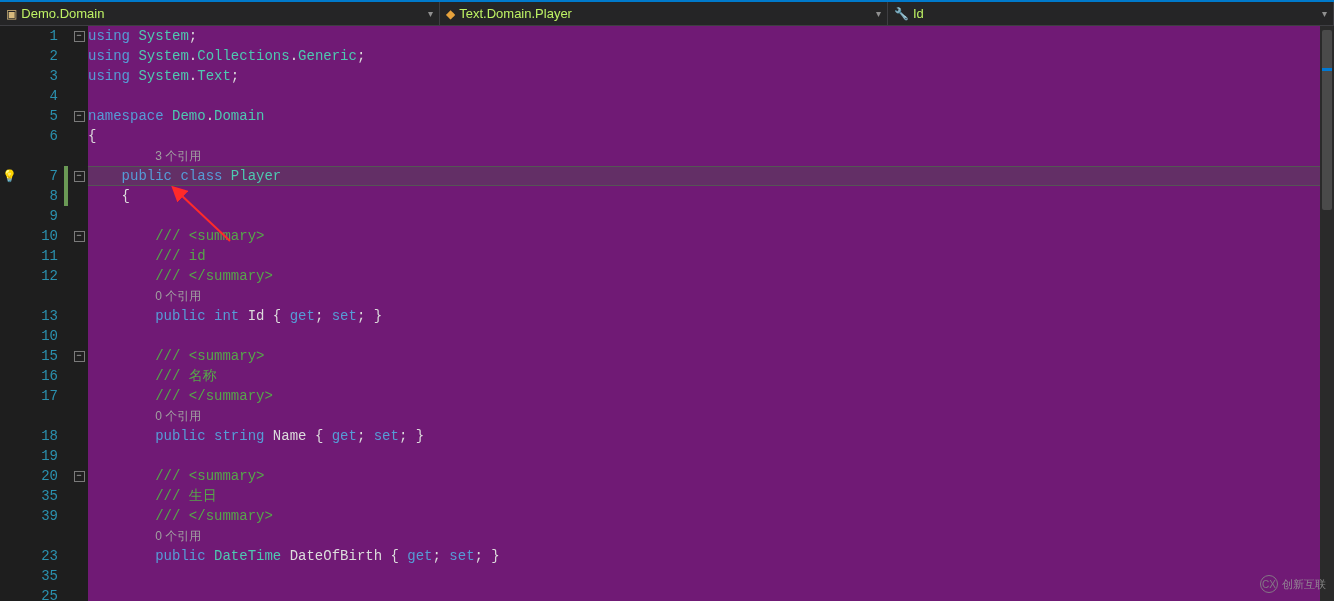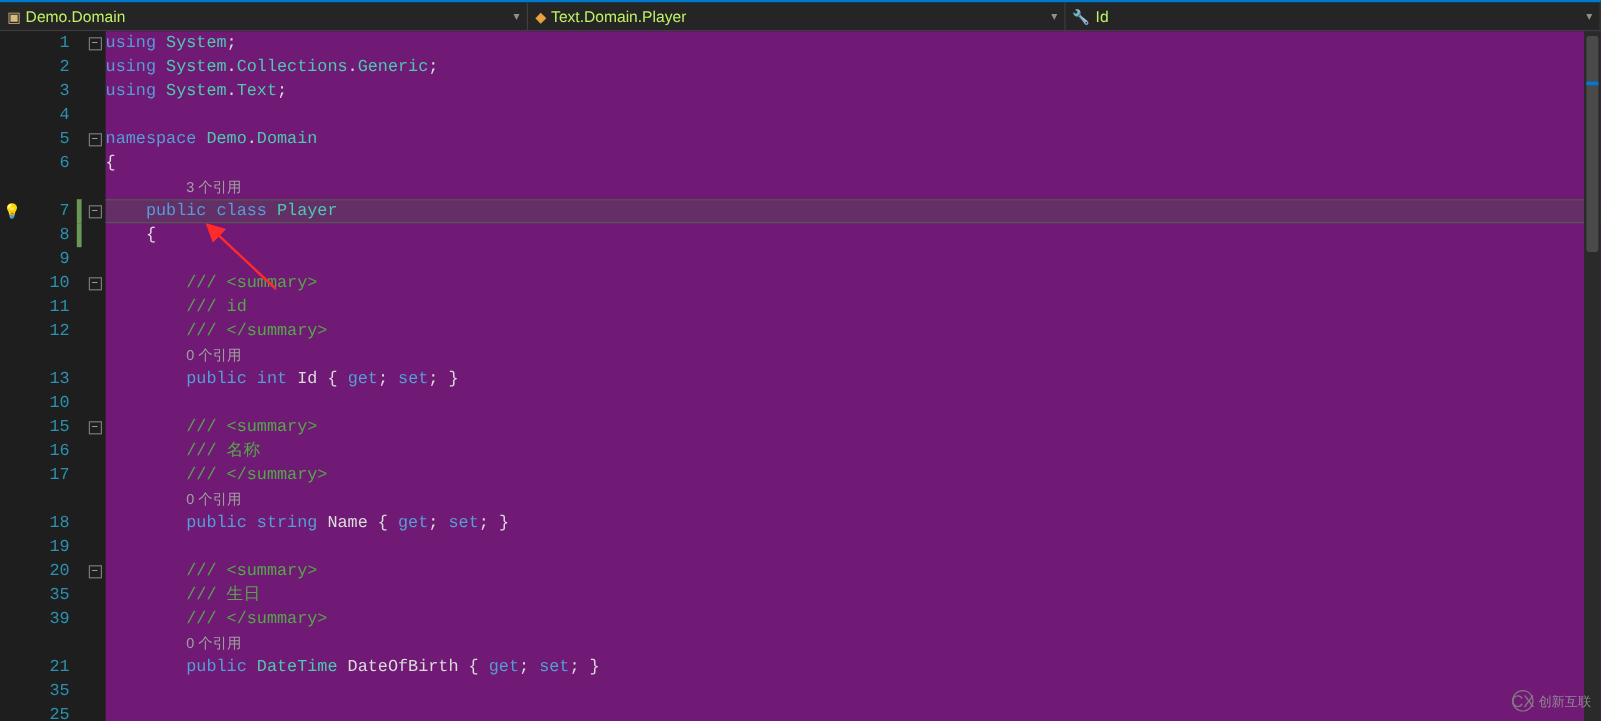--- a/index.html
+++ b/index.html
@@ -173,21 +173,21 @@
     align-items: center;
     gap: 4px;
     opacity: 0.85;
     z-index: 20;
   }
   .watermark .logo {
     width: 18px; height: 18px;
     border: 1.5px solid #888;
     border-radius: 50%;
     display: flex; align-items: center; justify-content: center;
-    font-size: 14px; color: #888; margin-left: 13px;
+    font-size: 10px; color: #888; margin-left: 13px;
   }
 </style>
 </head>
 <body>
 
 <div class="top-bar">
   <div class="crumb namespace">
     <span class="icon ico-ns">▣</span>
     <span class="label">Demo.Domain</span>
     <span class="chev">▾</span>
@@ -258,21 +258,21 @@
       <div class="row">15</div>
       <div class="row">16</div>
       <div class="row">17</div>
       <div class="row"></div>
       <div class="row">18</div>
       <div class="row">19</div>
       <div class="row">20</div>
       <div class="row">35</div>
       <div class="row">39</div>
       <div class="row"></div>
-      <div class="row">21</div>
+      <div class="row">23</div>
       <div class="row">35</div>
       <div class="row">25</div>
     </div>
   <div class="gutter-change" id="gc">
       <div class="row"></div>
       <div class="row"></div>
       <div class="row"></div>
       <div class="row"></div>
       <div class="row"></div>
       <div class="row"></div>

